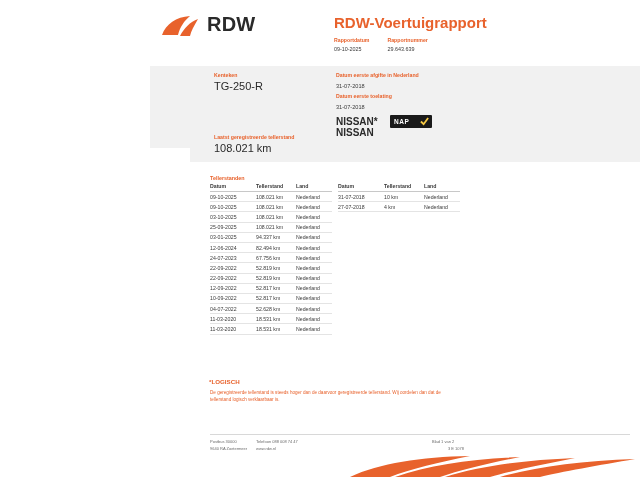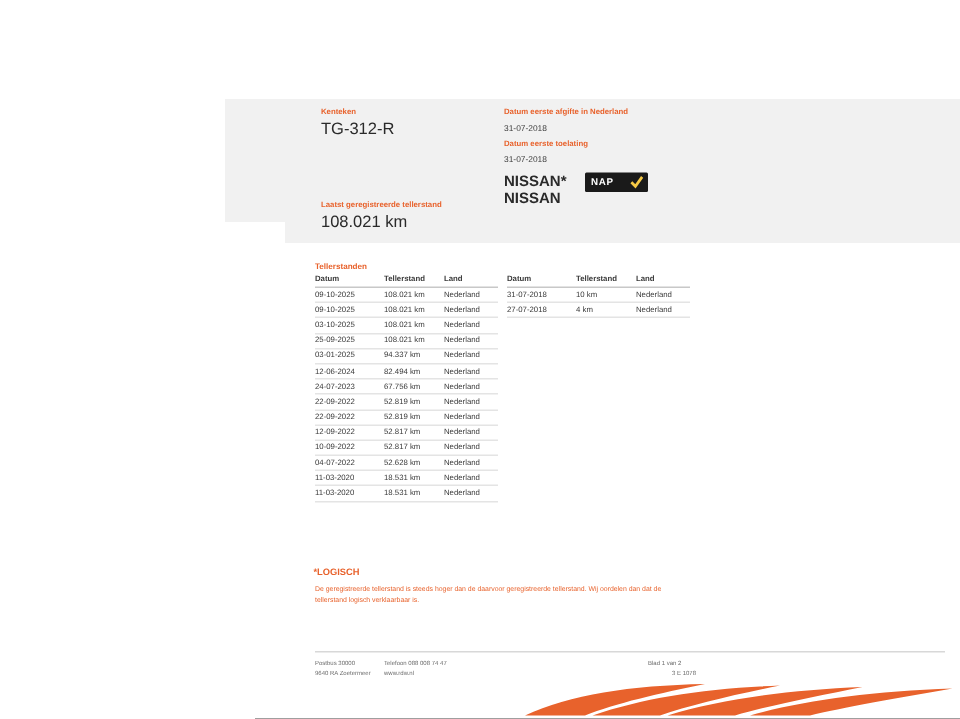--- a/index.html
+++ b/index.html
@@ -222,27 +222,47 @@
     left: 350px; top: 455px;
     width: 290px; height: 24px;
   }
   .bottom-swoosh svg { display: block; }
 </style>
 </head>
 <body>
 
 <div class="page">
 
+  <div class="header">
+    <div class="rdw-logo">
+      <svg width="40" height="26" viewBox="0 0 40 26">
+        <path d="M2 21 C6 10, 16 3, 30 2 C24 7, 20 13, 18 21 Z" fill="#e8622c"></path>
+        <path d="M20 22 C24 14, 30 8, 38 5 C34 12, 31 17, 30 22 Z" fill="#e8622c"></path>
+      </svg>
+    </div>
+    <div class="rdw-word">RDW</div>
+    <div class="report-title">RDW-Voertuigrapport</div>
+    <div class="meta-row">
+      <span class="meta-col c1">
+        <span class="lbl">Rapportdatum</span>
+        <span class="val">09-10-2025</span>
+      </span>
+      <span class="meta-col">
+        <span class="lbl">Rapportnummer</span>
+        <span class="val">29.643.639</span>
+      </span>
+    </div>
+  </div>
 
   <div class="panel"></div>
   <div class="panel-notch"></div>
 
   <div class="fld" id="f-kenteken">
     <span class="lbl">Kenteken</span>
-    <span class="val">TG-312-R</span>
+    <span class="val">TG-250-R</span>
   </div>
   <div class="fld" id="f-teller">
     <span class="lbl">Laatst geregistreerde tellerstand</span>
     <span class="val">108.021 km</span>
   </div>
   <div class="fld" id="f-afgifte">
     <span class="lbl">Datum eerste afgifte in Nederland</span>
     <span class="val small">31-07-2018</span>
   </div>
   <div class="fld" id="f-toelat">

